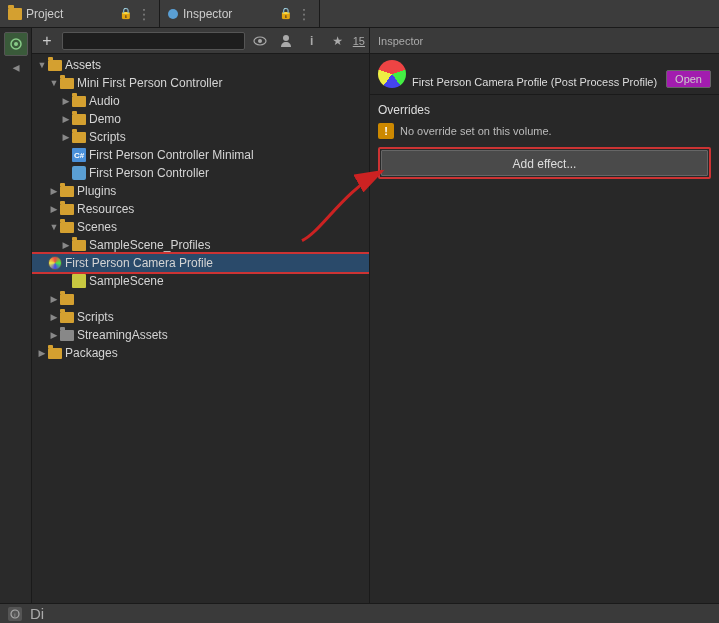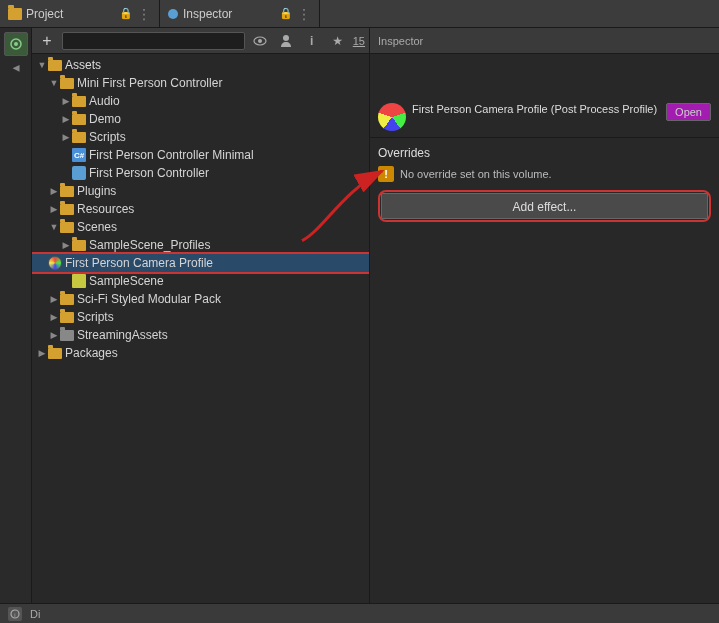--- a/index.html
+++ b/index.html
@@ -222,25 +222,24 @@
       background: #3a3a3a;
       display: flex;
       align-items: center;
       padding: 0 8px;
       gap: 6px;
       border-bottom: 1px solid #1a1a1a;
     }
 
     .inspector-title-bar {
       display: flex;
-      align-items: flex-start;
+      align-items: flex-end;
       padding: 6px 8px;
       gap: 6px;
       border-bottom: 1px solid #1a1a1a;
-      margin-top: 43px;
     }
 
     .pp-icon {
       width: 28px;
       height: 28px;
       border-radius: 50%;
       background: conic-gradient(#e44 0deg 72deg, #4e4 72deg 144deg, #44e 144deg 216deg, #ee4 216deg 288deg, #e44 288deg 360deg);
       flex-shrink: 0;
     }
 
@@ -292,21 +291,21 @@
       flex-shrink: 0;
     }
 
     .warning-text {
       font-size: 11px;
       color: #bbb;
     }
 
     .add-effect-btn-wrapper {
       border: 2px solid #cc3333;
-      border-radius: 8px;
+      border-radius: 2px;
       padding: 1px;
     }
 
     .add-effect-btn {
       width: 100%;
       height: 26px;
       background: #4a4a4a;
       border: 1px solid #666;
       border-radius: 1px;
       color: #ddd;
@@ -526,21 +525,20 @@
             <div class="scene-icon"></div>
           </span>
           <span>SampleScene</span>
         </div>
 
         <div class="tree-item" style="padding-left:16px;">
           <span class="arrow right"></span>
           <span class="item-icon">
             <div class="folder-icon"></div>
           </span>
-          <span>Sci-Fi Styled Modular Pack</span>
         </div>
 
         <div class="tree-item" style="padding-left:16px;">
           <span class="arrow right"></span>
           <span class="item-icon">
             <div class="folder-icon"></div>
           </span>
           <span>Scripts</span>
         </div>
 
@@ -604,14 +602,14 @@
 
 </div>
 
 <div class="status-bar">
   <div style="width:14px;height:14px;background:#555;border-radius:2px;display:flex;align-items:center;justify-content:center;">
     <svg width="10" height="10" viewBox="0 0 10 10">
         <circle cx="5" cy="5" r="4" fill="none" stroke="#aaa" stroke-width="1.2"></circle>
         <text x="5" y="7.5" text-anchor="middle" font-size="6" fill="#aaa">i</text>
       </svg>
   </div>
-  <span style="font-size:11px;color:#aaa;">Di</span>
+  <span style="font-size:15px;color:#aaa;">Di</span>
 </div>
 
 </body></html>

